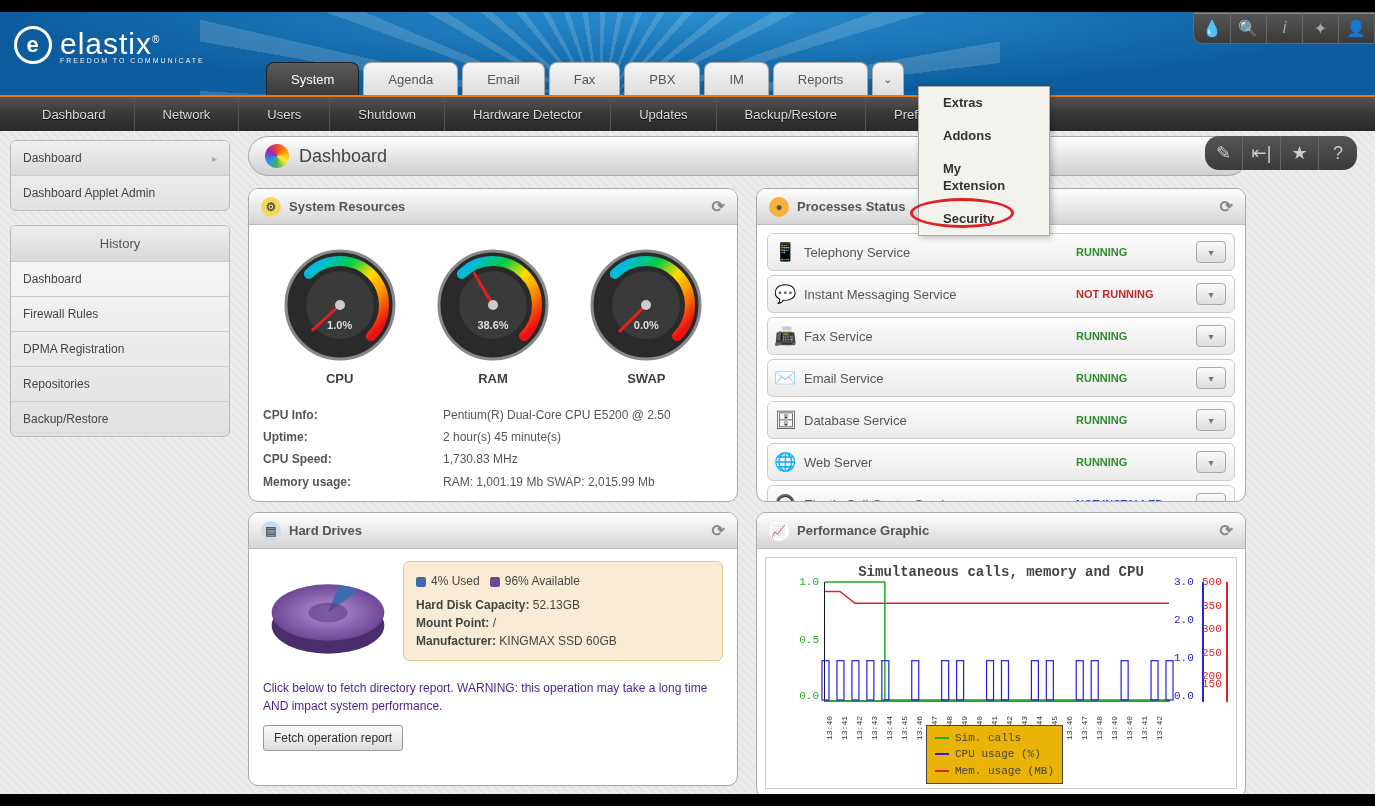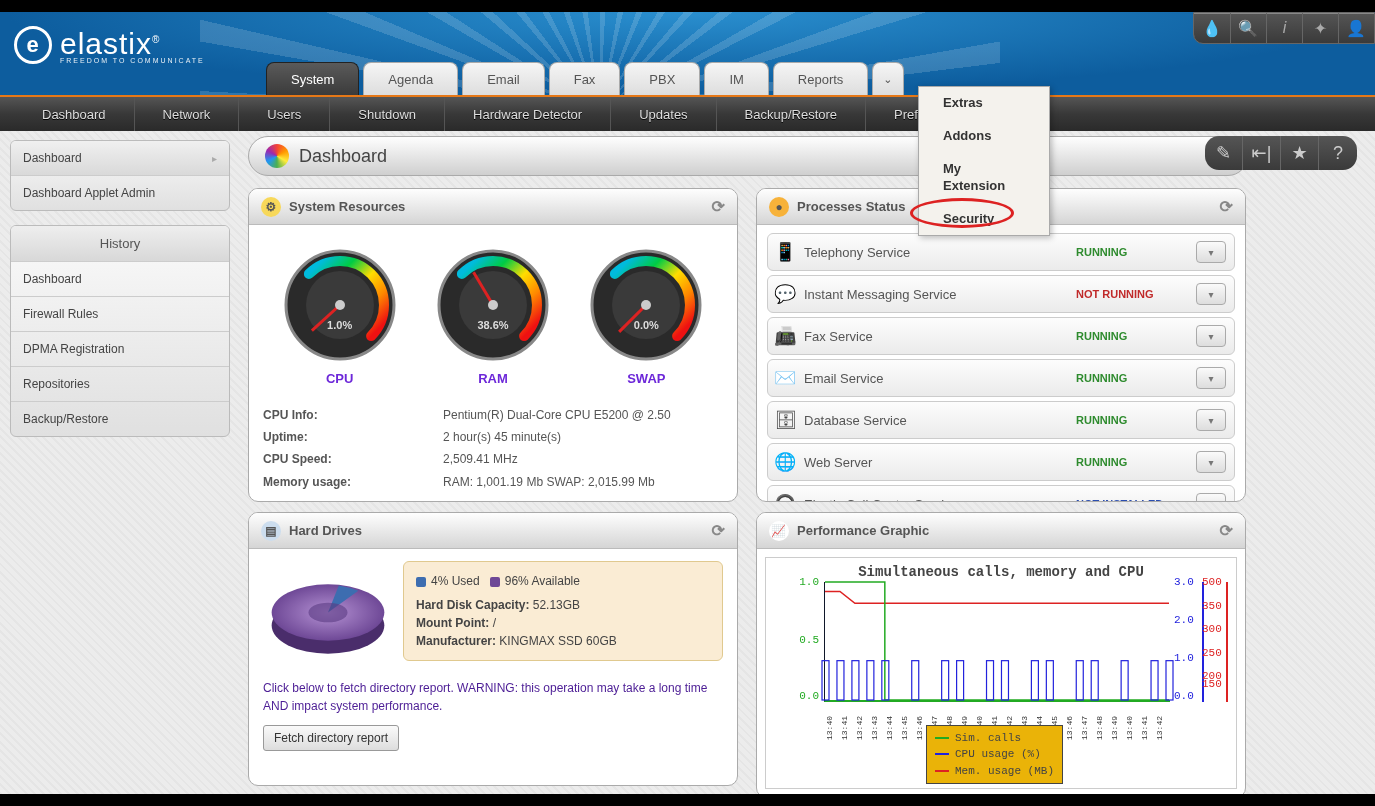--- a/index.html
+++ b/index.html
@@ -44,21 +44,21 @@
 .panel { width:490px; background:#fff; border:1px solid #aaa; border-radius:10px; overflow:hidden; }
 .panel .phead { height:36px; background:linear-gradient(#fefefe,#d5d5d5); border-bottom:1px solid #bbb; display:flex; align-items:center; padding:0 12px; color:#555; font-size:13px; font-weight:bold; }
 .panel .phead .pi { width:20px; height:20px; margin-right:8px; border-radius:50%; display:flex; align-items:center; justify-content:center; font-size:12px; }
 .panel .phead .refresh { margin-left:auto; color:#888; font-size:16px; cursor:pointer; }
 .panel .pbody { padding:12px 14px; color:#444; }
 
 .gauges { display:flex; justify-content:space-around; margin:8px 0 18px; }
 .gauge-wrap { text-align:center; }
 .gauge { width:120px; height:120px; position:relative; }
 .gauge svg { width:100%; height:100%; }
-.gauge-label { font-size:13px; color:#6d28d9; margin-top:6px; font-weight:bold;}
+.gauge-label { font-size:13px; color:#404040; margin-top:6px; font-weight:bold;}
 .gauge-pct { position:absolute; top:74px; left:0; width:100%; text-align:center; font-size:11px; color:#ddd; font-weight:bold; }
 
 .sysinfo { font-size:12px; color:#555; line-height:1.85; }
 .sysinfo .row { display:flex; }
 .sysinfo .k { width:180px; font-weight:bold; }
 
 .proc-list .prow { display:flex; align-items:center; height:38px; border:1px solid #ccc; border-radius:6px; margin-bottom:4px; background: linear-gradient(#fdfdfd,#ebebeb); }
 .proc-list .pic { width:36px; display:flex; align-items:center; justify-content:center; font-size:18px;}
 .proc-list .pname { flex:1; color:#555; font-size:13px; }
 .proc-list .pstatus { width:120px; font-size:11px; font-weight:bold; }
@@ -242,21 +242,21 @@
               <div class="row">
                 <div class="k">CPU Info:</div>
                 <div>Pentium(R) Dual-Core CPU E5200 @ 2.50</div>
               </div>
               <div class="row">
                 <div class="k">Uptime:</div>
                 <div>2 hour(s) 45 minute(s)</div>
               </div>
               <div class="row">
                 <div class="k">CPU Speed:</div>
-                <div>2,509.41 MHz</div>
+                <div>1,730.83 MHz</div>
               </div>
               <div class="row">
                 <div class="k">Memory usage:</div>
                 <div>RAM: 1,001.19 Mb SWAP: 2,015.99 Mb</div>
               </div>
             </div>
       </div>
     </div>
 
     <div class="panel" style="height:314px">
@@ -337,21 +337,21 @@
         </div>
         <div class="hd-legend">
           <span class="sq" style="background:#3d6db0"></span><span>4% Used</span>
           &nbsp;&nbsp;<span class="sq" style="background:#6e4896"></span><span>96% Available</span>
           <div style="height:6px"></div>
           <b>Hard Disk Capacity:</b> <span>52.13GB</span><br>
           <b>Mount Point:</b> <span>/</span><br>
           <b>Manufacturer:</b> <span>KINGMAX SSD 60GB</span>
         </div>
         <div class="hd-warn">Click below to fetch directory report. WARNING: this operation may take a long time AND impact system performance.</div>
-        <button class="btn">Fetch directory report</button>
+        <button class="btn">Fetch operation report</button>
       </div>
     </div>
 
     <div class="panel" style="height:286px">
       <div class="phead">
         <span class="pi" style="background:#fff">📈</span>
         <span>Performance Graphic</span>
         <span class="refresh">⟳</span>
       </div>
       <div class="pbody" style="padding:8px">

